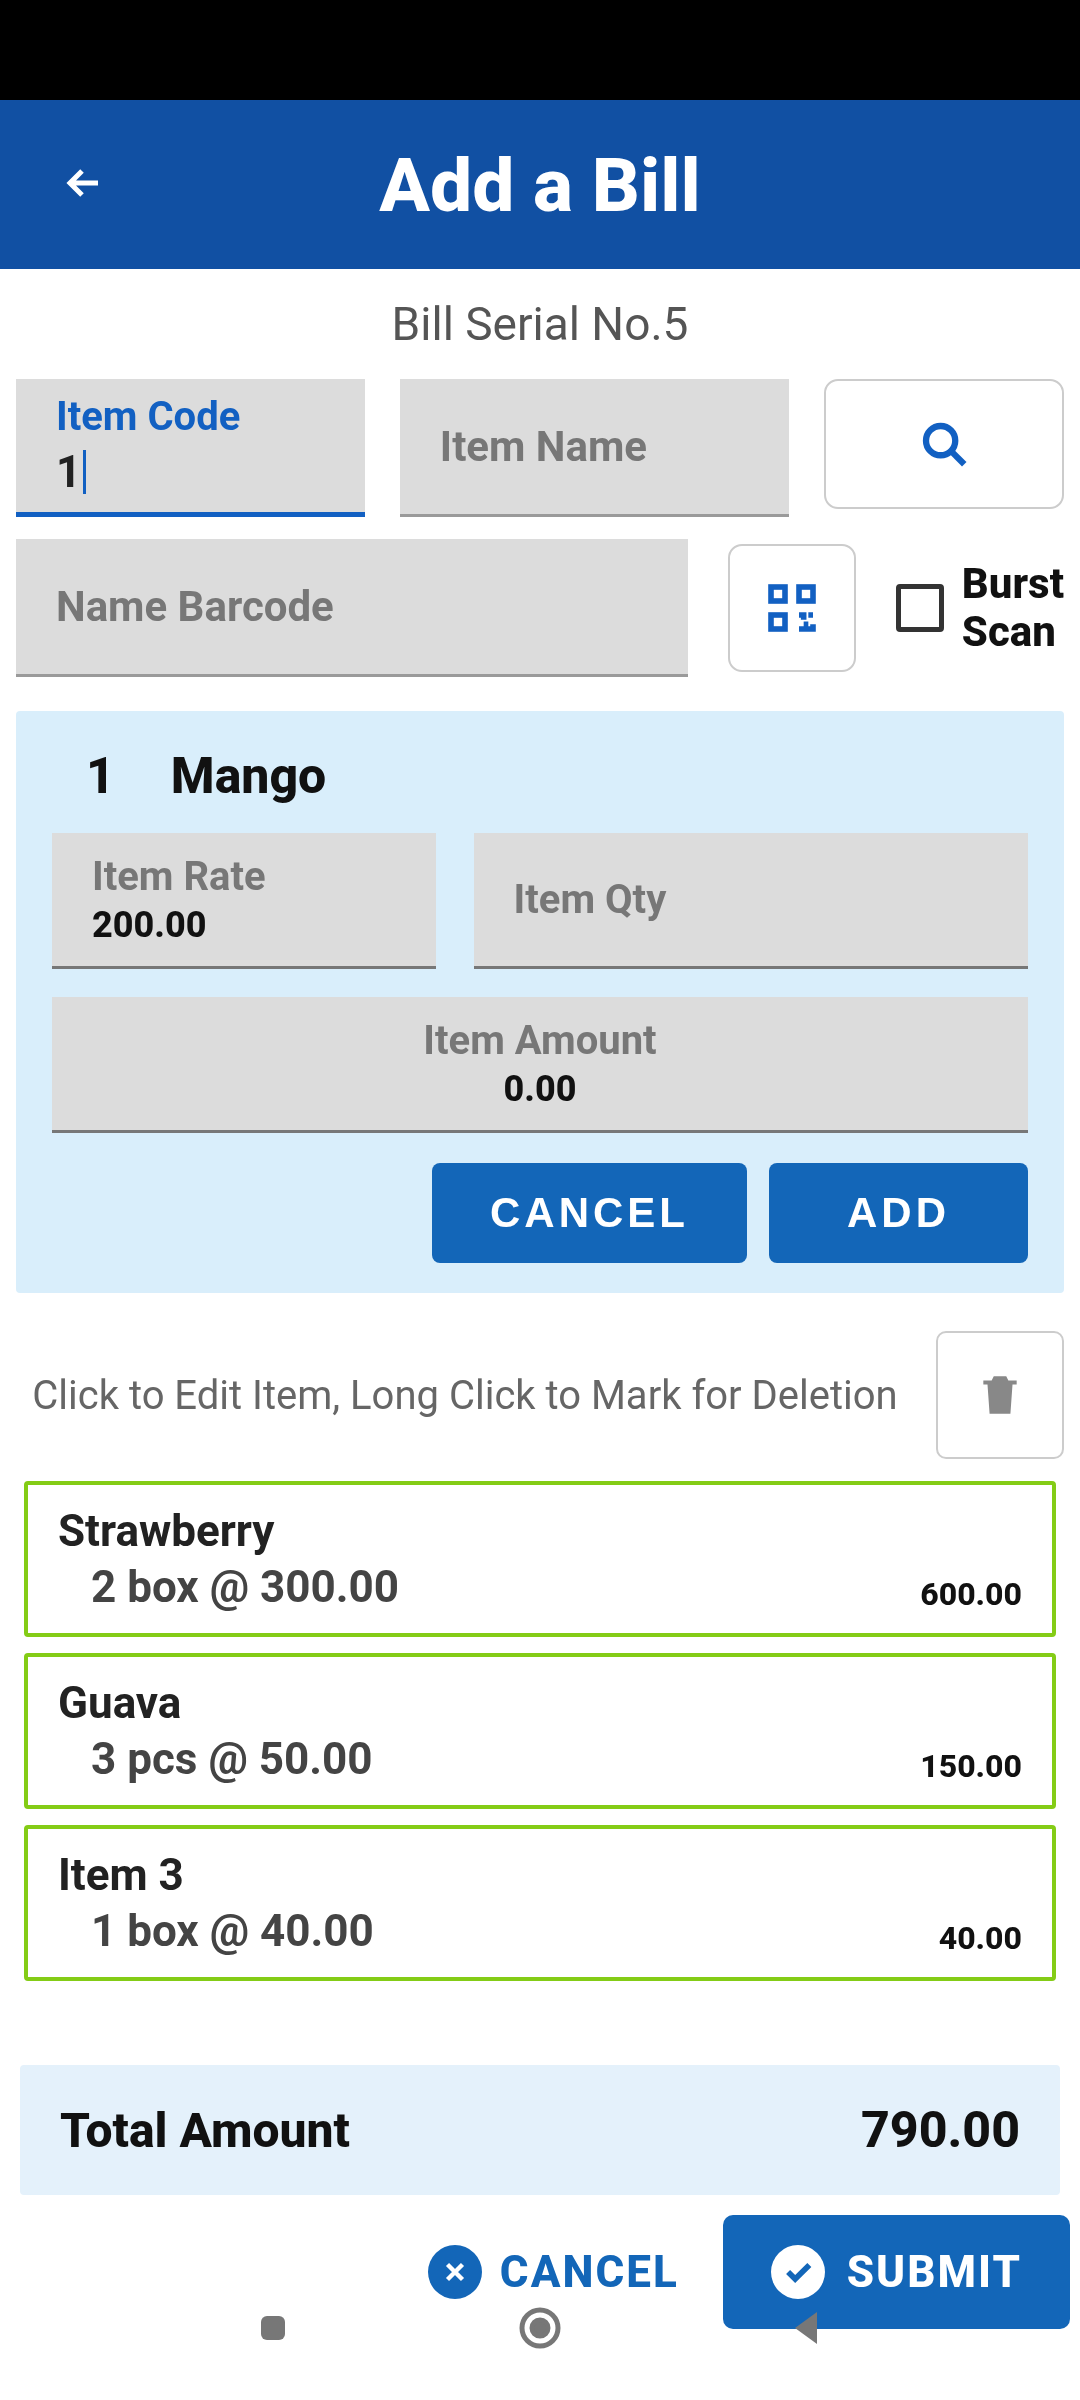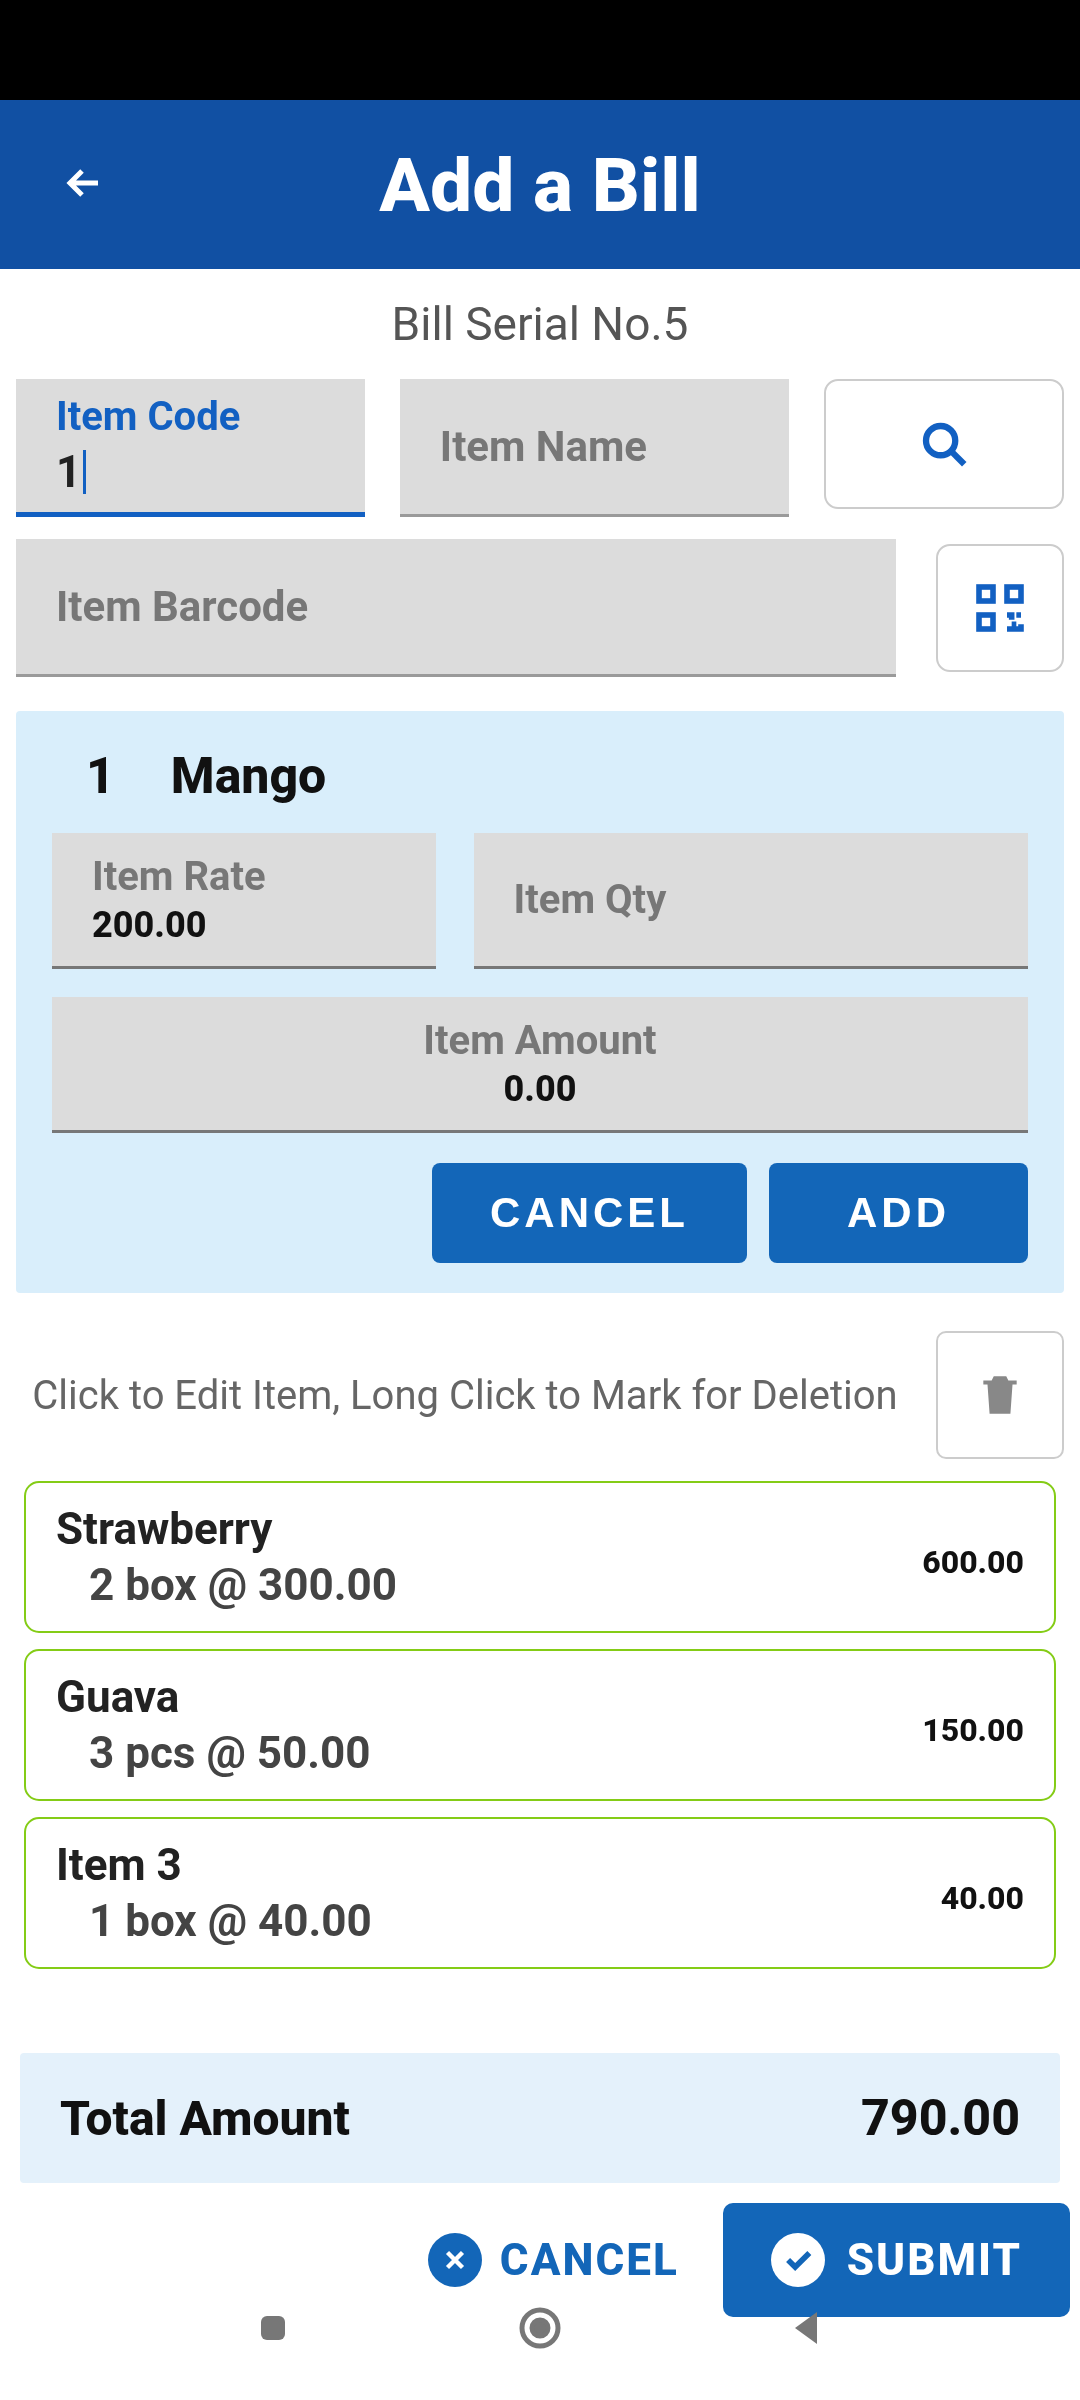--- a/index.html
+++ b/index.html
@@ -44,21 +44,21 @@
   .edit-full .edit-field { height: 136px; align-items: center; }
   .edit-actions { display: flex; justify-content: flex-end; gap: 22px; margin-top: 30px; }
   .action-btn { background: #1366b8; color: #fff; font-size: 42px; font-weight: 800; letter-spacing: 4px; padding: 26px 58px; border-radius: 8px; border: none; }
   
   .hint-row { display: flex; align-items: center; justify-content: flex-end; gap: 22px; padding: 38px 16px 12px 16px; }
   .hint-text { font-size: 40px; color: #666; flex: 1; text-align: center; }
   .delete-btn { width: 128px; height: 128px; border: 2px solid #ccc; border-radius: 10px; display: flex; align-items: center; justify-content: center; background: #fff; }
   .delete-btn svg { width: 50px; height: 50px; }
   
   .items { padding: 10px 24px; }
-  .item-card { border: 2px solid #84cc16; border-radius: 15px; padding: 20px 30px; margin-bottom: 16px; display: flex; justify-content: space-between; align-items: flex-start; }
+  .item-card { border: 4px solid #84cc16; border-radius: 4px; padding: 20px 30px; margin-bottom: 16px; display: flex; justify-content: space-between; align-items: flex-end; }
   .item-left { }
   .item-name { font-size: 44px; font-weight: 700; color: #222; }
   .item-detail { font-size: 44px; font-weight: 700; color: #444; margin-left: 33px; margin-top: 4px; }
   .item-amount { font-size: 32px; font-weight: 800; color: #111; margin-top: 40px; }
   
   .total-bar { background: #e4f1fb; margin: 58px 20px 0 20px; padding: 36px 40px; display: flex; justify-content: space-between; align-items: center; border-radius: 4px; }
   .total-label { font-size: 48px; font-weight: 800; color: #111; }
   .total-value { font-size: 50px; font-weight: 800; color: #111; }
   
   .bottom-actions { display: flex; justify-content: flex-end; gap: 32px; padding: 20px 10px 0 10px; align-items: center; }
@@ -100,29 +100,34 @@
   <div class="search-btn">
     <svg viewBox="0 0 24 24" fill="none" stroke="#1260c2" stroke-width="2.8">
         <circle cx="10.5" cy="10.5" r="6.5"></circle>
         <path d="M21 21l-5.5-5.5"></path>
       </svg>
   </div>
 </div>
 
 <div class="barcode-row">
   <div class="text-field barcode-field">
-    <div class="tf-label">Item Barcode</div>
+    <div class="tf-label">Name Barcode</div>
   </div>
   <div class="qr-btn">
     <svg viewBox="0 0 24 24" fill="none" stroke="#1260c2" stroke-width="2.4">
         <rect x="3" y="3" width="6" height="6"></rect>
         <rect x="15" y="3" width="6" height="6"></rect>
         <rect x="3" y="15" width="6" height="6"></rect>
         <path d="M15 15h2v2M19 15h2M15 21h6v-2M19 19h-2"></path>
       </svg>
+  </div>
+  <div class="burst-wrap">
+    <div class="checkbox"></div>
+    <div class="burst-label" style="white-space:pre-line">Burst
+Scan</div>
   </div>
 </div>
 
 <div class="edit-panel">
   <div class="edit-header">
     <span class="edit-code">1</span>
     <span class="edit-name">Mango</span>
   </div>
   <div class="edit-row">
     <div class="edit-field" style="flex:0.64">

